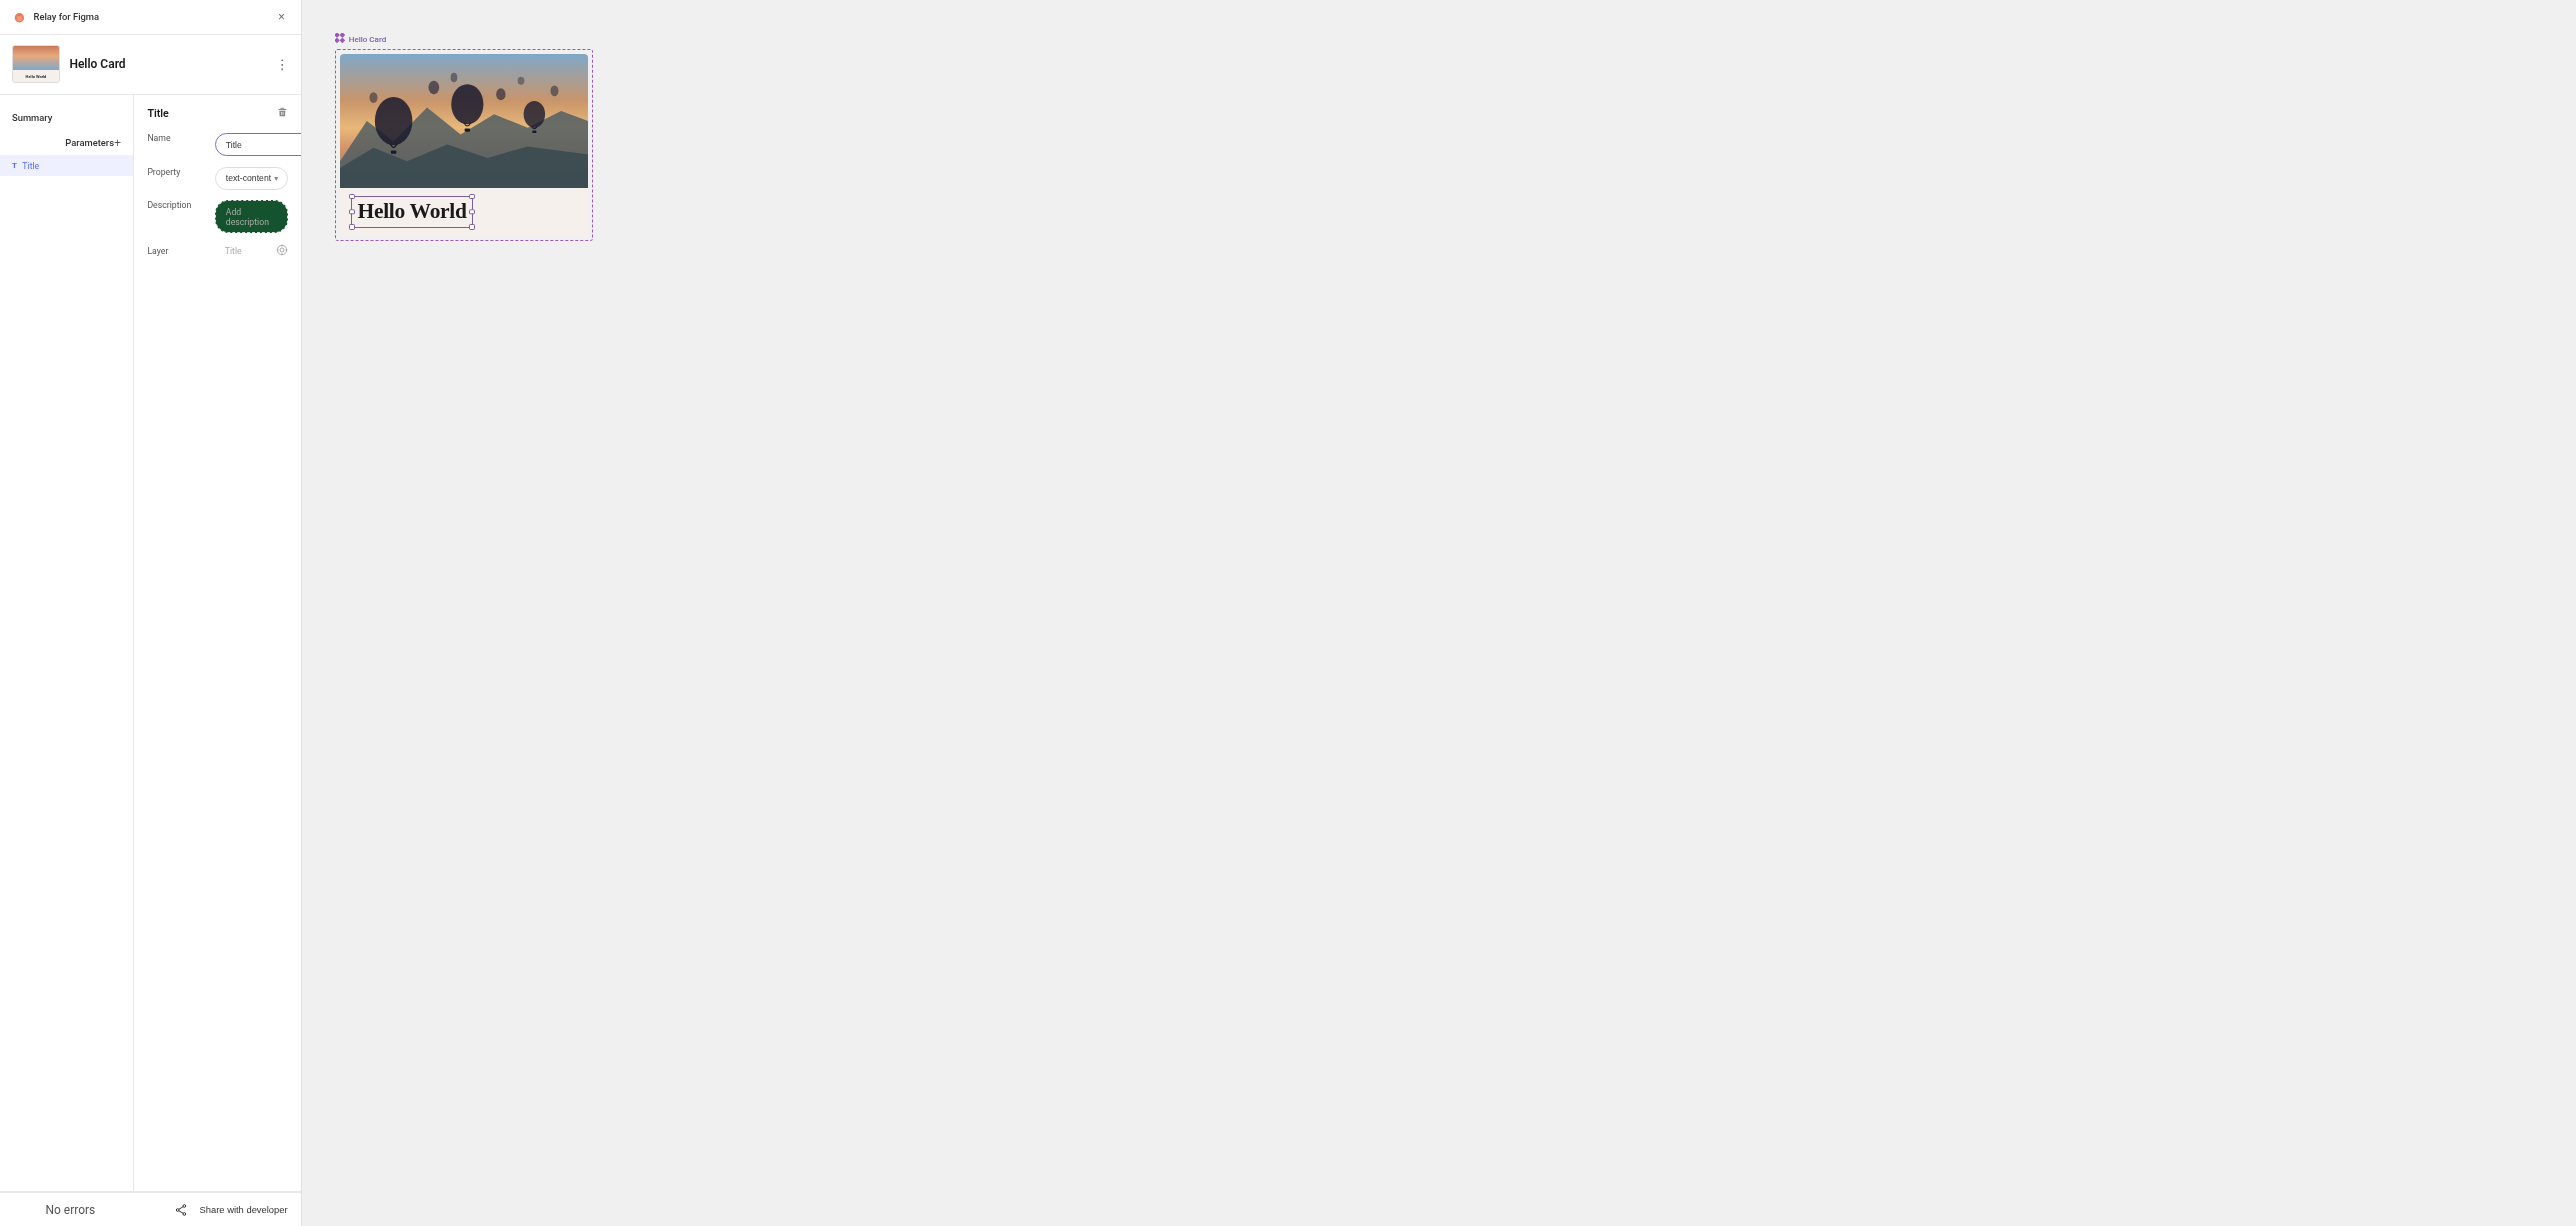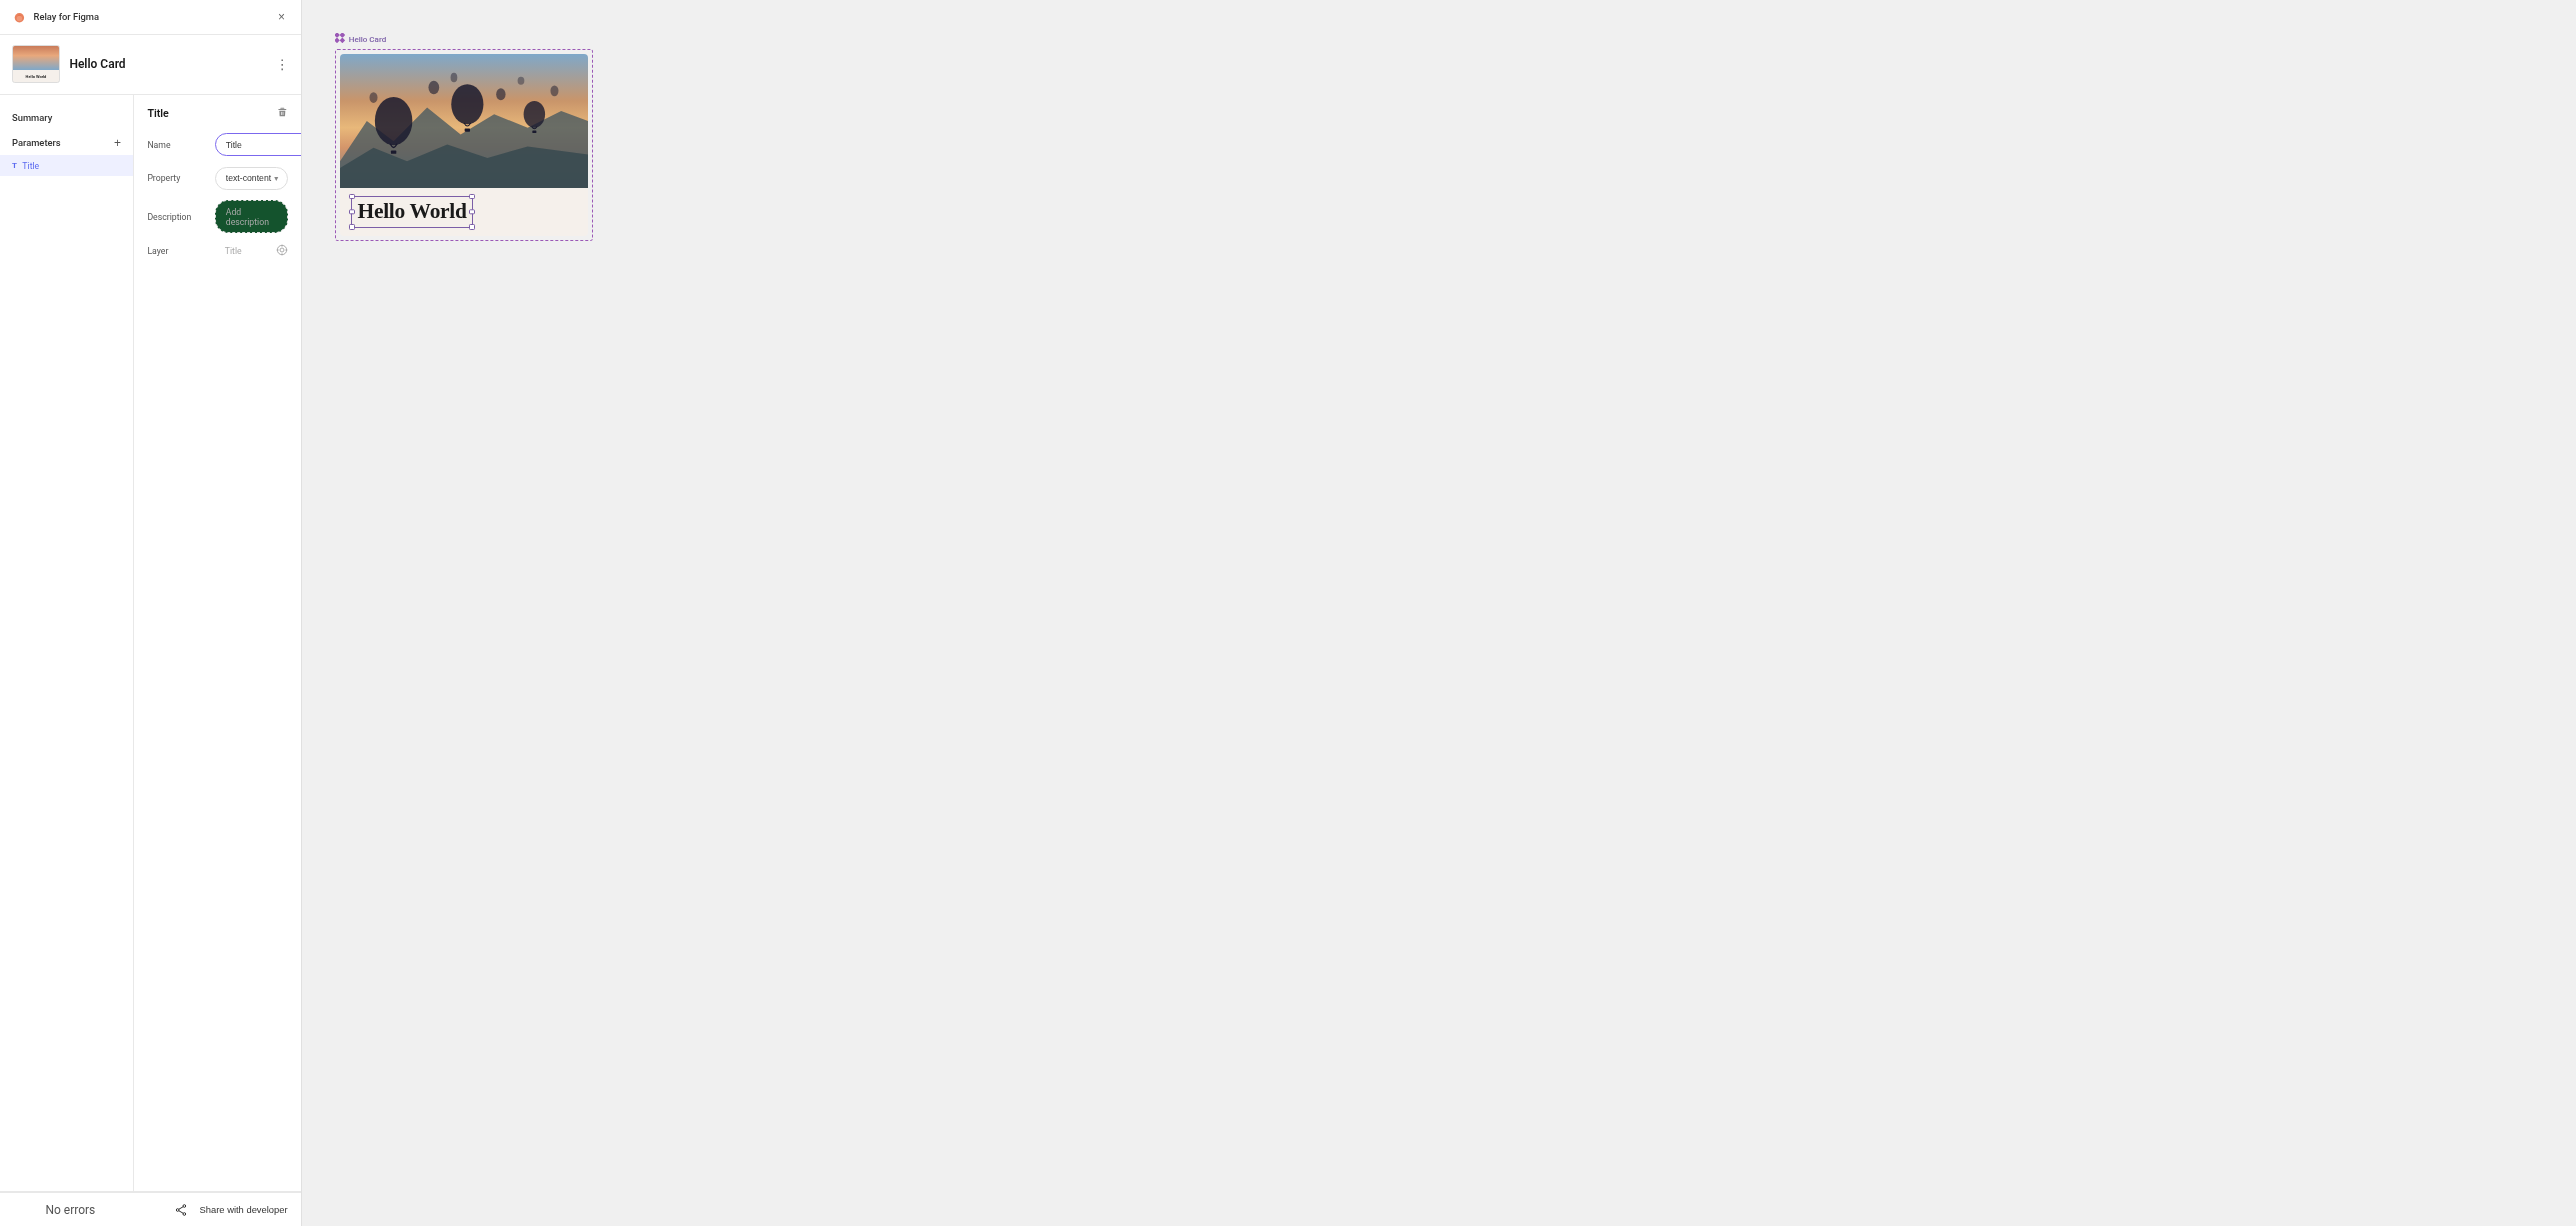--- a/index.html
+++ b/index.html
@@ -135,21 +135,21 @@
       padding: 6.7px 12px;
       font-size: 9.4px;
       font-weight: 500;
       color: #333;
       cursor: pointer;
     }
 
     .nav-section-header {
       display: flex;
       align-items: center;
-      justify-content: space-between;
+      justify-content: flex-end;
       padding: 6.7px 12px;
       font-size: 9.4px;
       font-weight: 500;
       color: #333;
     }
     .add-btn {
       background: none;
       border: none;
       cursor: pointer;
       color: #555;
@@ -193,21 +193,21 @@
     .delete-btn {
       background: none;
       border: none;
       cursor: pointer;
       color: #888;
       font-size: 10.7px;
     }
 
     .field-row {
       display: flex;
-      align-items: center;
+      align-items: flex-start;
       gap: 8px;
       margin-bottom: 10.7px;
     }
     .field-label {
       width: 60px;
       font-size: 8.7px;
       color: #555;
       flex-shrink: 0;
     }
     .field-input {

